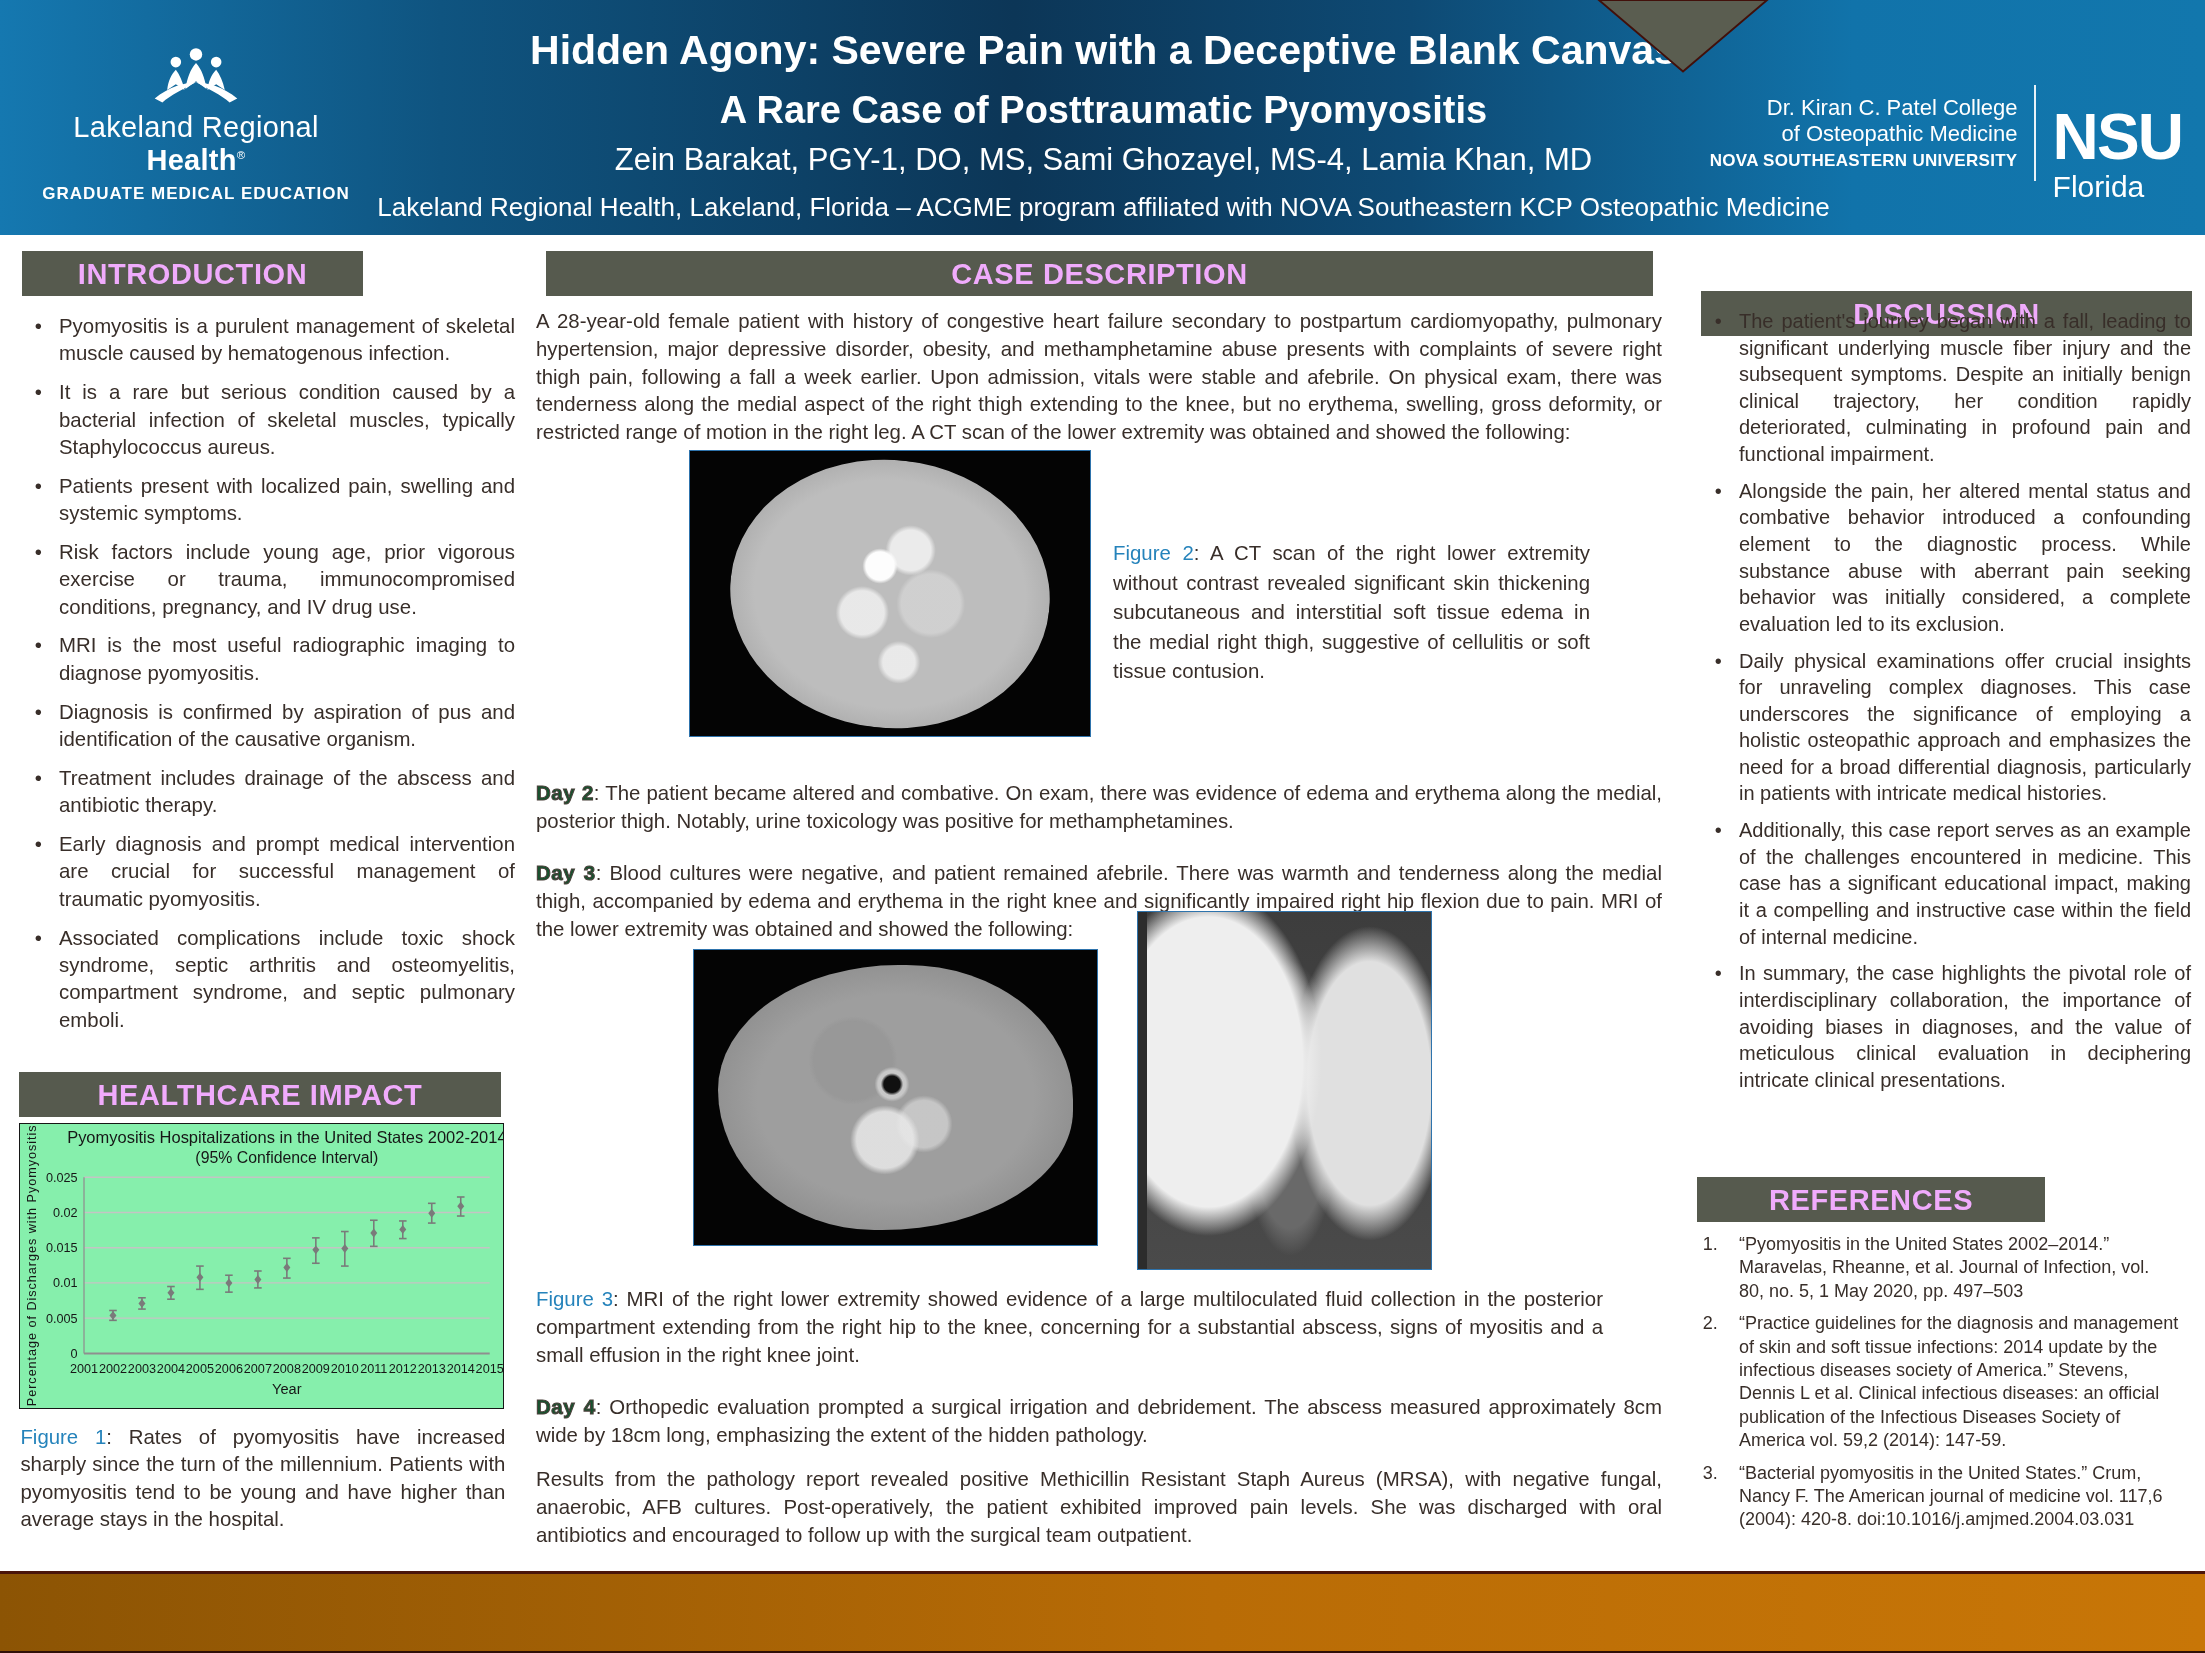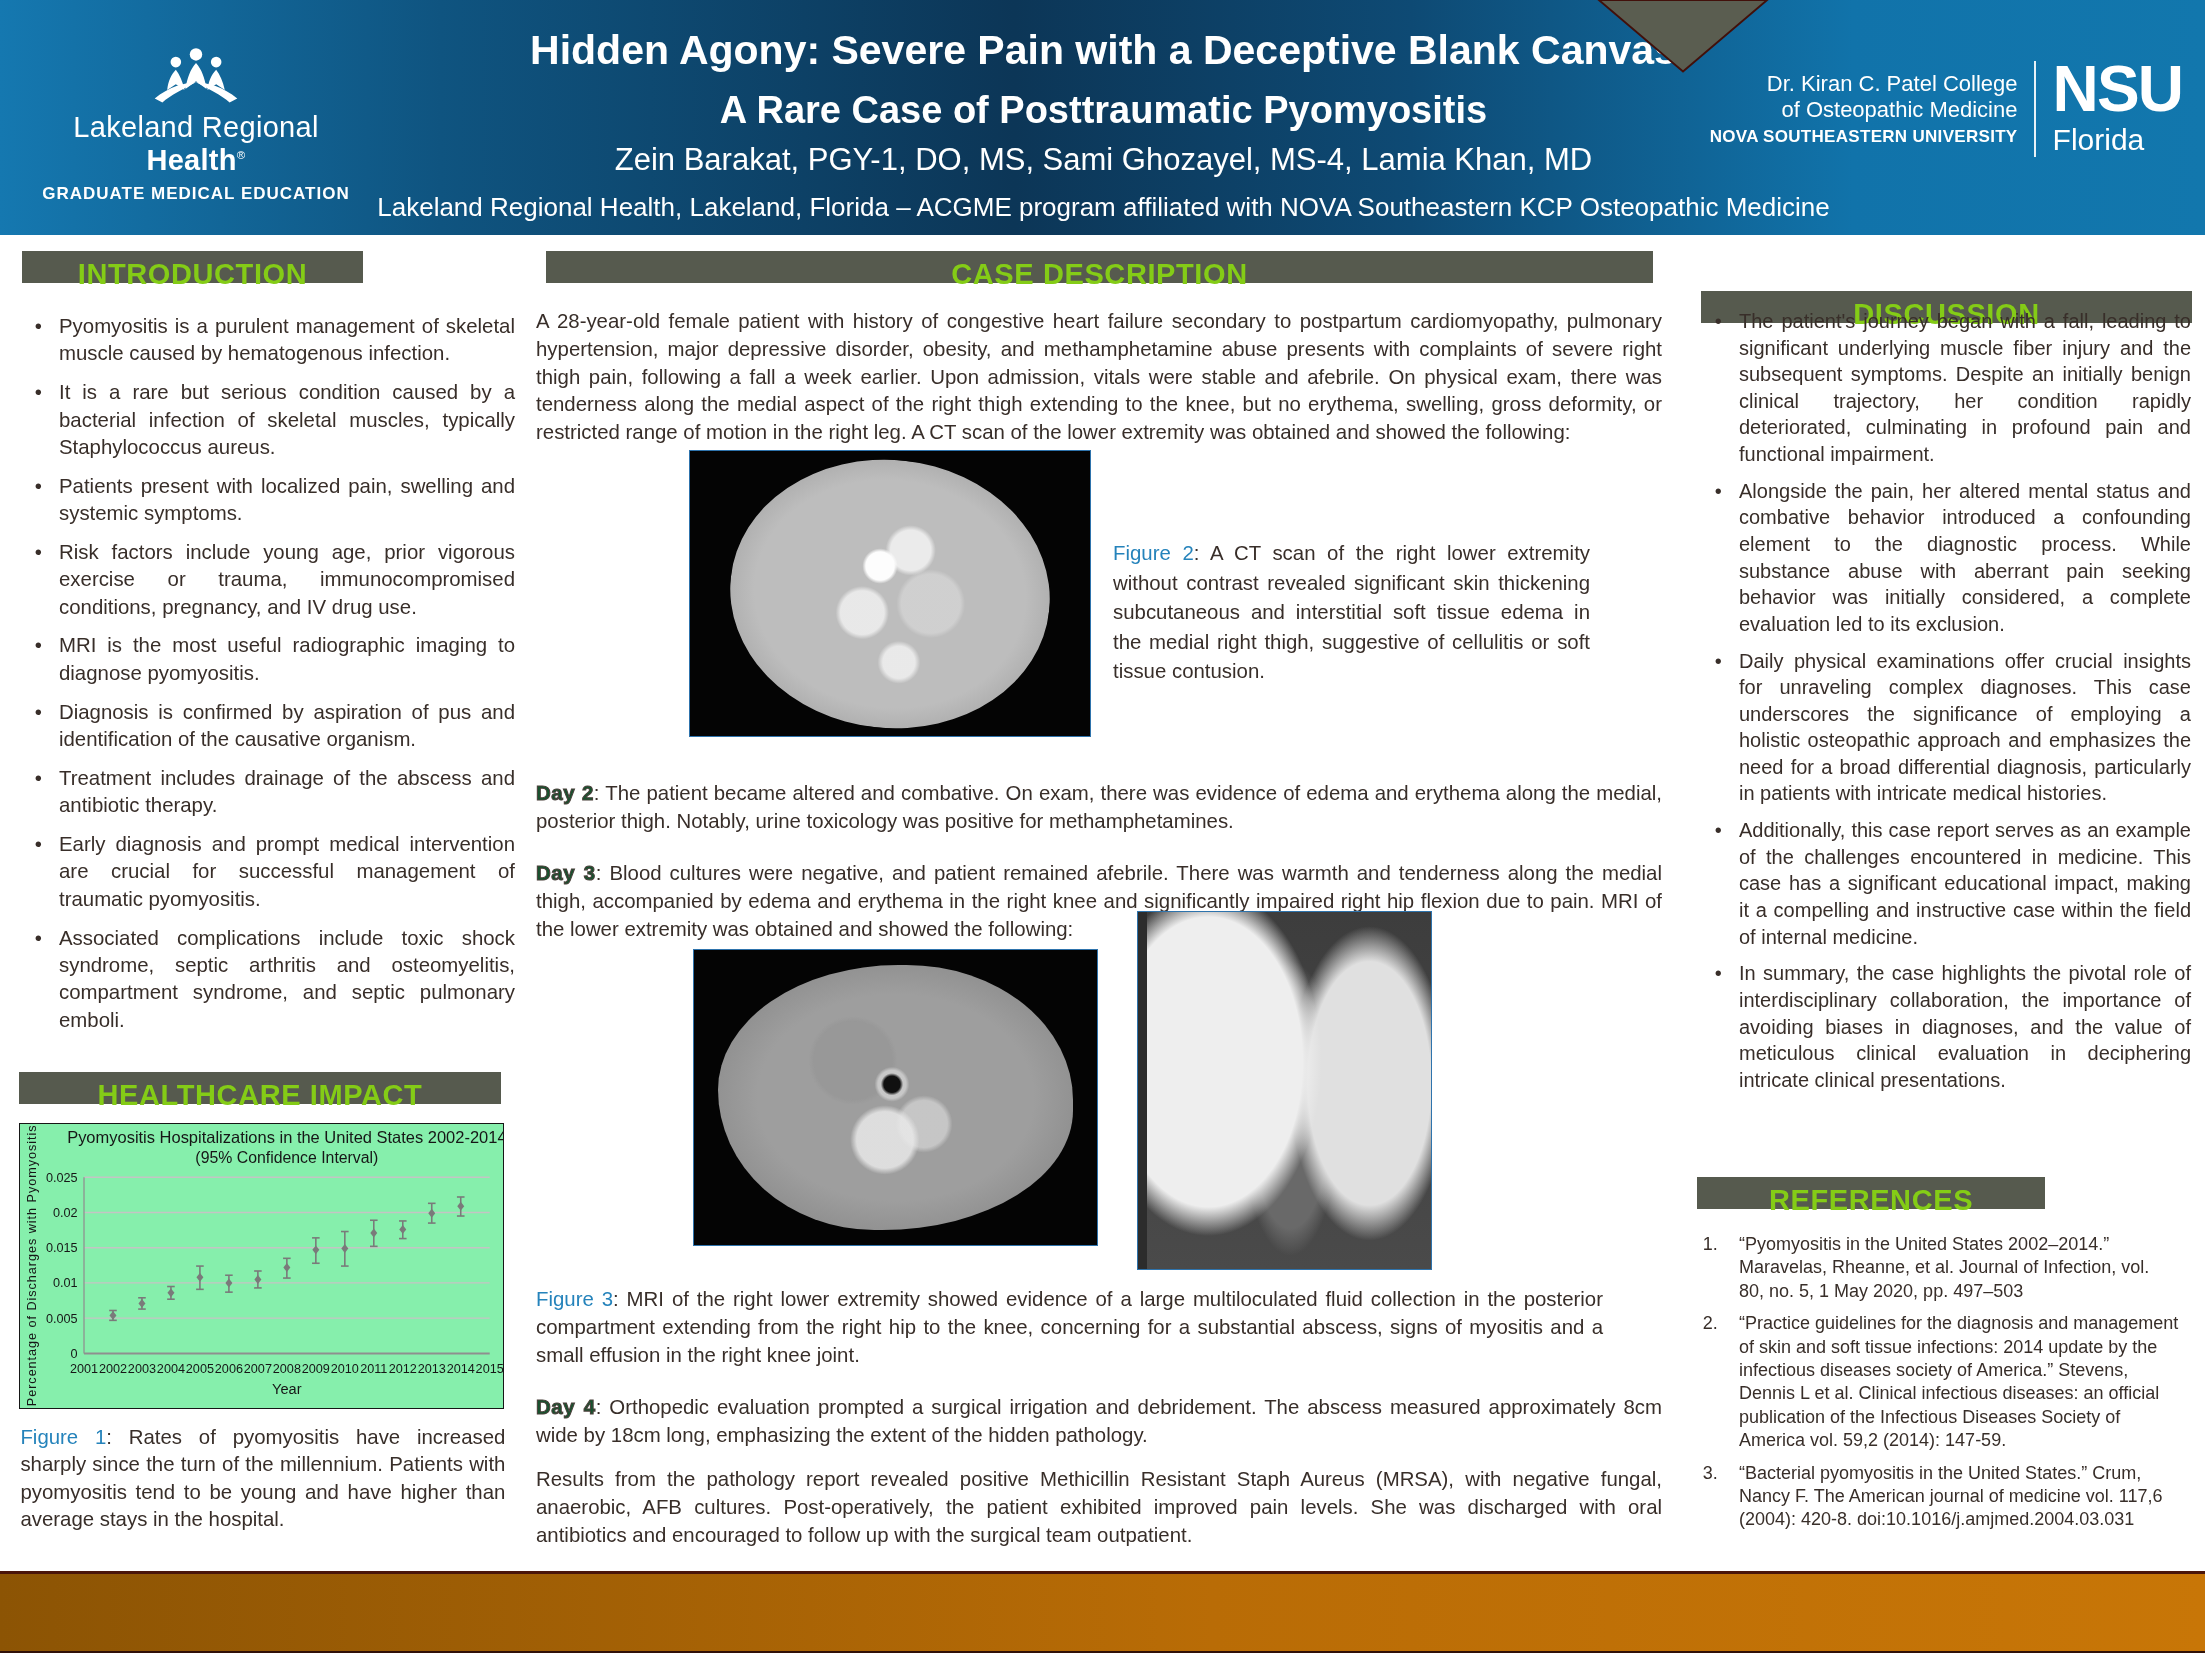--- a/index.html
+++ b/index.html
@@ -24,25 +24,25 @@
   .title-1 { font-size:41px; font-weight:700; }
   .title-2 { font-size:38px; font-weight:700; margin-top:15.3px; }
   .authors { font-size:31px; font-weight:400; margin-top:10.2px; }
   .affiliation { font-size:26px; font-weight:400; margin-top:14px; }
   .nsu-logo { position:absolute; right:23px; top:61px; display:flex; align-items:center; gap:16.6px; color:#fff; }
   .nsu-college { text-align:right; line-height:1.18; }
   .nsu-college .cl { font-size:22px; font-weight:400; }
   .nsu-college .un { font-size:17px; font-weight:700; letter-spacing:0.3px; margin-top:3.8px; }
   .nsu-divider { width:1.9px; height:96px; background:#e8f1f7; }
   .nsu-right { text-align:left; }
-  .nsu-acronym { font-size:64px; font-weight:700; letter-spacing:-1.9px; line-height:.9; }
+  .nsu-acronym { font-size:64px; font-weight:700; letter-spacing:-1.9px; line-height:.9;margin-top:48px; }
   .nsu-region { font-size:30px; font-weight:400; margin-top:3.8px; }
   
   .bar {
-    position:absolute; height:32px; background:#565a4e; color:#84cc16;
+    position:absolute; height:45px; background:#565a4e; color:#f0abfc;
     font-size:29px; font-weight:700; letter-spacing:0.6px; text-align:center; line-height:47px;
   }
   #bar-intro { left:22px;  top:251px; width:341px; }
   #bar-case  { left:546px; top:251px; width:1107px; }
   #bar-disc  { left:1701px;top:251px; width:491px;margin-top:40px; }
   #bar-hci   { left:19px;  top:1072px; width:482px; }
   #bar-refs  { left:1697px;top:1177px; width:348px; }
   
   .jtext { text-align:justify; }
   ul.bullets { list-style:none; position:absolute; }

